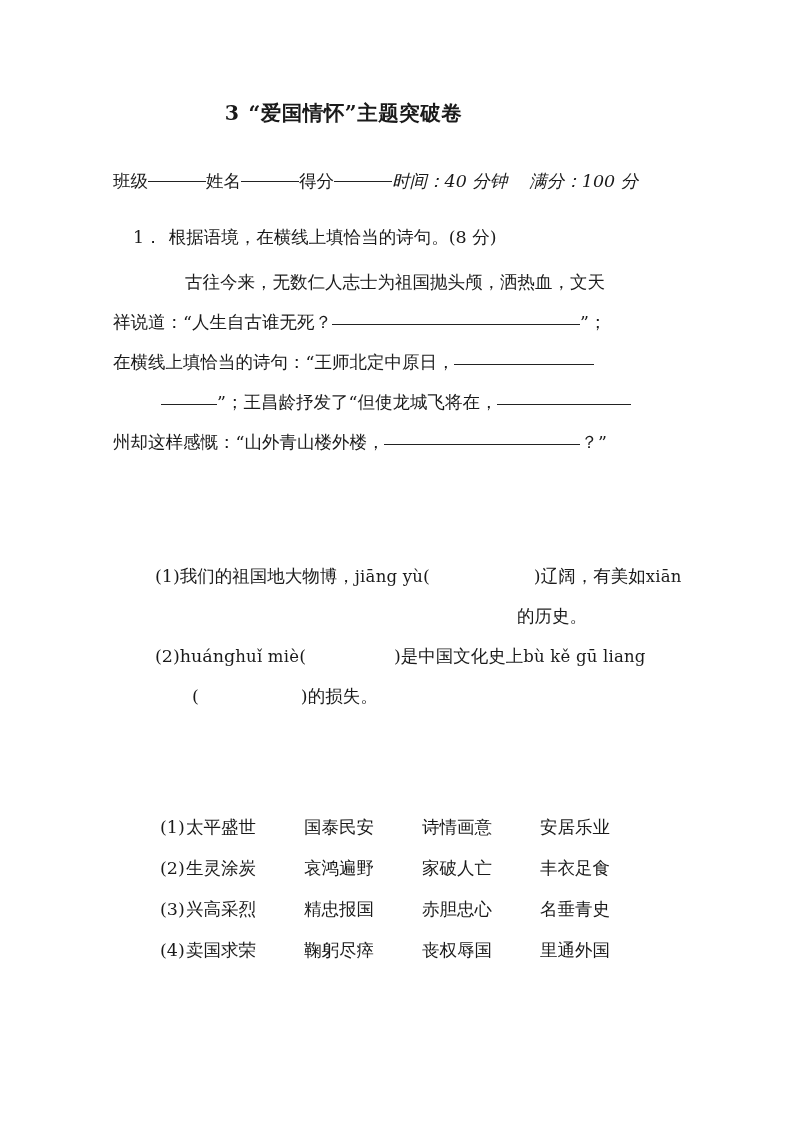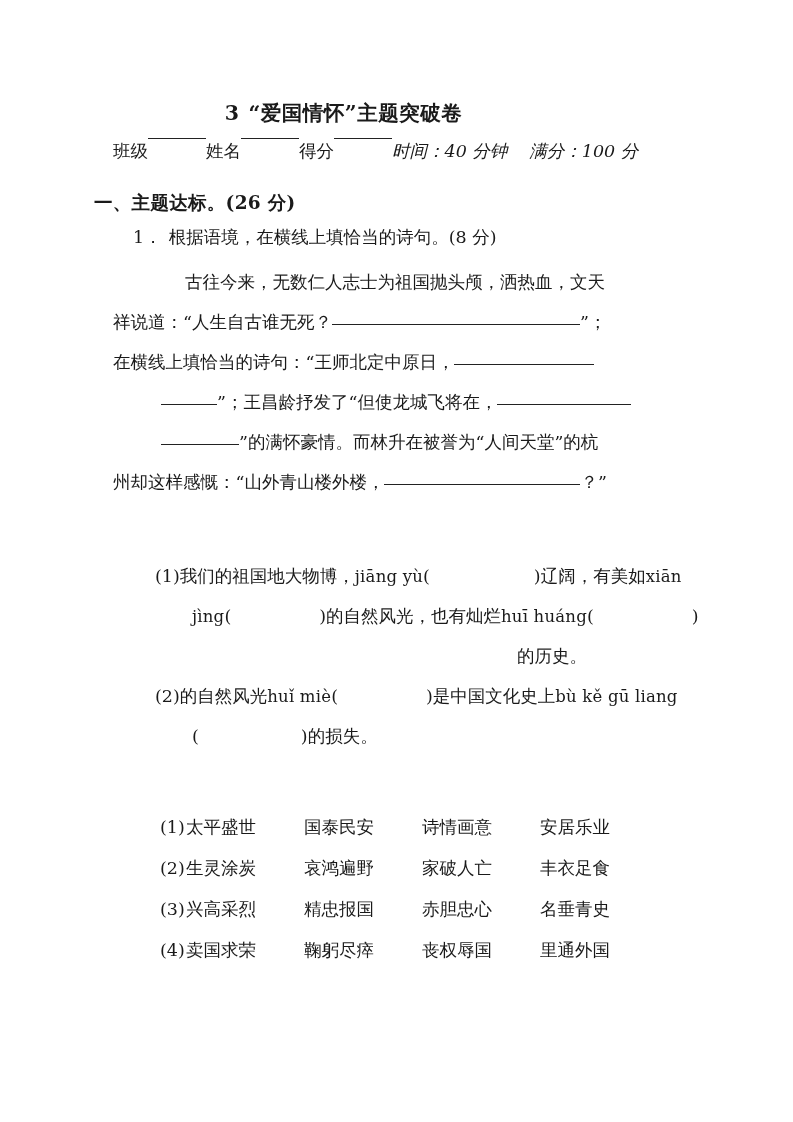--- a/index.html
+++ b/index.html
@@ -45,21 +45,21 @@
     position: absolute;
     top: 138px;
     left: 113px;
     right: 108px;
     font-size: 17.5px;
     line-height: 1.5;
     white-space: nowrap;
     display: flex;
     align-items: baseline;
   }
-  .meta-field { display: inline-flex; align-items: flex-start; }
+  .meta-field { display: inline-flex; align-items: center; margin-top: 30px; }
   .meta-label { font-size: 17.5px; }
   .blank-rule {
     display: inline-block;
     border-bottom: 1.4px solid #222;
     height: 0;
     vertical-align: baseline;
   }
   .mf-blank { width: 58px; }
   .gap-sm { display: inline-block; width: 13px; }
   .meta-right { margin-left: auto; display: inline-flex; align-items: baseline; font-style: italic; }
@@ -180,23 +180,20 @@
     </span>
     <span class="meta-right">
       <span>时间：</span>
         <span class="latinnum">40 分钟</span>
       <span class="sp"></span>
       <span>满分：</span>
         <span class="latinnum">100 分</span>
     </span>
   </div>
 
-  <div class="section-head">
-    <span>一、主题达标。</span><span class="pts latinnum">(26 分)</span>
-  </div>
 
   <div class="q" style="top: 224px;">
     <div class="q-stem">
       <span class="qn latinnum">1．</span><span>根据语境，在横线上填恰当的诗句。</span><span class="latinnum">(8 分)</span>
     </div>
   </div>
 
   <div class="para" style="top: 262px;">
     <span class="pline">
       <span class="indent"></span><span>古往今来，无数仁人志士为祖国抛头颅，洒热血，文天</span>
@@ -204,40 +201,34 @@
     <span class="pline">
       <span>祥说道：“人生自古谁无死？</span><span class="u-fill" style="width: 248px;"></span><span>”；</span>
     </span>
     <span class="pline">
       <span>在横线上填恰当的诗句：“王师北定中原日，</span><span class="u-fill" style="width: 140px;"></span>
     </span>
     <span class="pline">
       <span class="u-fill" style="width: 56px; margin-left: 48px;"></span><span>”；王昌龄抒发了“但使龙城飞将在，</span><span class="u-fill" style="width: 134px;"></span>
     </span>
     <span class="pline">
-      <span class="u-fill" style="width: 78px; margin-left: 48px;"></span><span>”的满怀豪情。而林升在被誉为“人间天堂”的杭</span>
-    </span>
-    <span class="pline">
       <span>州却这样感慨：“山外青山楼外楼，</span><span class="u-fill" style="width: 196px;"></span><span>？”</span>
     </span>
   </div>
 
 
   <div class="q" style="top: 556px; left: 155px;">
     <div class="pyline">
       <span class="latinnum">(1)</span><span>我们的祖国地大物博，</span><span class="py">jiāng yù</span><span>(</span><span class="paren-gap" style="width: 104px;"></span><span>)</span><span>辽阔，有美如</span><span class="py">xiān</span>
     </div>
-    <div class="pyline" style="padding-left: 37px;">
-      <span class="py">jìng</span><span>(</span><span class="paren-gap" style="width: 88px;"></span><span>)</span><span>的自然风光，也有灿烂</span><span class="py">huī huáng</span><span>(</span><span class="paren-gap" style="width: 98px;"></span><span>)</span>
-    </div>
     <div class="pyline" style="padding-left: 37px; text-align: right;">
       <span>的历史。</span>
     </div>
     <div class="pyline">
-      <span class="latinnum">(2)</span><span>的自然风光</span><span class="py">huǐ miè</span><span>(</span><span class="paren-gap" style="width: 88px;"></span><span>)</span><span>是中国文化史上</span><span class="py">bù kě gū liang</span>
+      <span class="latinnum">(2)</span><span>huáng</span><span class="py">huǐ miè</span><span>(</span><span class="paren-gap" style="width: 88px;"></span><span>)</span><span>是中国文化史上</span><span class="py">bù kě gū liang</span>
     </div>
     <div class="pyline" style="padding-left: 37px;">
       <span>(</span><span class="paren-gap" style="width: 102px;"></span><span>)</span><span>的损失。</span>
     </div>
   </div>
 
 
   <div class="idioms" style="top: 806px;">
     <div class="idiom-row">
       <span class="num latinnum">(1)</span>

